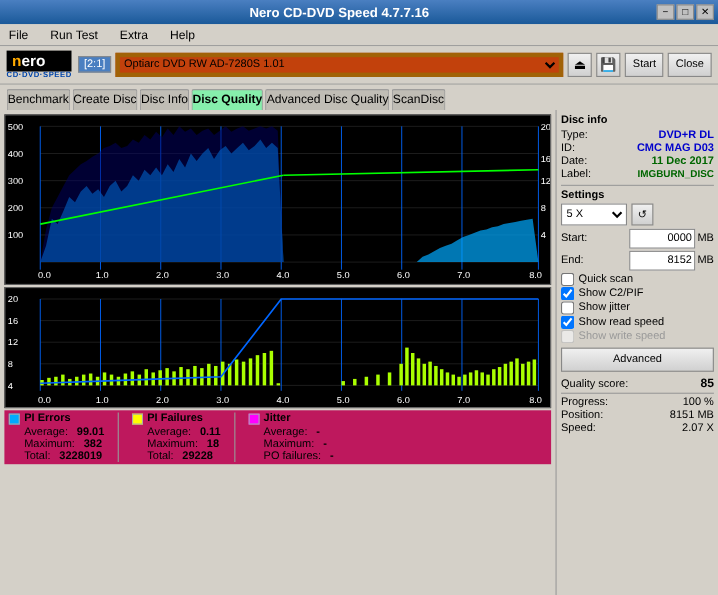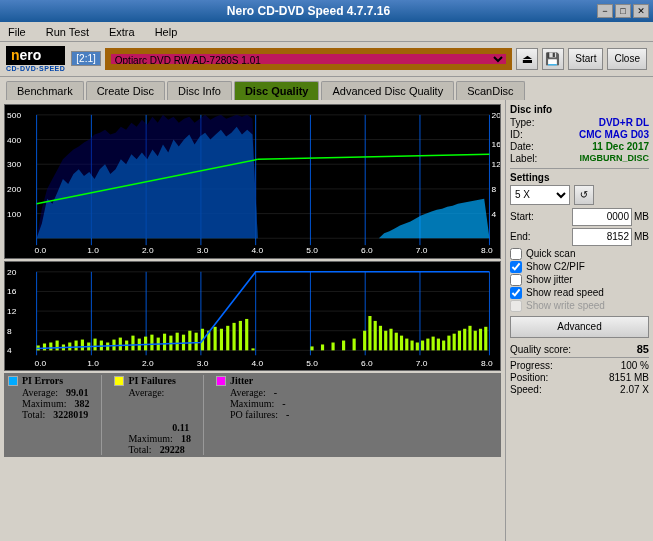--- a/index.html
+++ b/index.html
@@ -12,42 +12,42 @@
     .titlebar-btn { width: 16px; height: 14px; background: #c0c0c0; border: 1px solid #888; font-size: 9px; display: flex; align-items: center; justify-content: center; cursor: pointer; color: black; }
     .titlebar-close { background: #c0c0c0; }
     
     
     .menubar { background: #d4d0c8; border-bottom: 1px solid #999; height: 20px; display: flex; align-items: center; padding: 0 4px; gap: 12px; }
     .menubar-item { font-size: 11px; padding: 2px 4px; cursor: pointer; }
     
     
     .toolbar { background: #d4d0c8; padding: 4px 6px; display: flex; align-items: center; gap: 4px; border-bottom: 1px solid #999; }
     .drive-label { background: #4a7fc1; color: white; font-size: 10px; padding: 1px 4px; border: 1px solid #888; }
-    .drive-select { font-size: 10px; height: 22px; border: 6px solid #a16207; background: #be185d; flex: 1; }
+    .drive-select { font-size: 10px; height: 22px; border: 4px solid #a16207; background: #c2410c; flex: 1; }
     .toolbar-btn { height: 22px; border: 1px solid #888; background: linear-gradient(to bottom, #f0f0f0, #d0d0d0); font-size: 10px; padding: 0 6px; cursor: pointer; }
     .toolbar-icon-btn { width: 22px; height: 22px; border: 1px solid #888; background: linear-gradient(to bottom, #f0f0f0, #d0d0d0); display: flex; align-items: center; justify-content: center; cursor: pointer; font-size: 12px; }
     
     
     .tabs { background: #d4d0c8; padding: 4px 6px 0; display: flex; gap: 2px; }
-    .tab { font-size: 11px; padding: 3px 10px; border: 1px solid #999; border-bottom: none; background: #c0bdb5; cursor: pointer; border-radius: 2px 2px 0 0; }
-    .tab.active { background: #4d7c0f; font-weight: bold; }
+    .tab { font-size: 11px; padding: 3px 0; border: 1px solid #999; border-bottom: none; background: #c0bdb5; cursor: pointer; border-radius: 2px 2px 0 0; }
+    .tab.active { background: #86efac; font-weight: bold; }
     
     
     .main-content { display: flex; background: #d4d0c8; height: calc(541px - 22px - 20px - 30px - 28px); }
     
     
     .chart-area { flex: 1; background: #d4d0c8; padding: 4px; display: flex; flex-direction: column; gap: 2px; }
     
     
     .chart-container { position: relative; background: #000; border: 1px solid #666; overflow: hidden; }
     .chart-top { height: 155px; }
     .chart-bottom { height: 110px; }
     
     
-    .stats-bar { background: #737373; padding: 2px 4px; display: flex; gap: 8px; font-family: Liberation Serif, serif; }
+    .stats-bar { background: #be185d; padding: 2px 4px; display: flex; gap: 8px; }
     .stat-group { display: flex; align-items: flex-start; gap: 4px; }
     .stat-content { font-size: 10px; }
     .stat-title { font-weight: bold; margin-bottom: 1px; }
     .stat-row { display: flex; gap: 4px; }
     
     
     .right-panel { width: 148px; background: #d4d0c8; padding: 4px; border-left: 1px solid #999; font-size: 10px; }
     .panel-section-title { font-weight: bold; font-size: 10px; margin-bottom: 2px; }
     .panel-row { display: flex; justify-content: space-between; margin-bottom: 1px; }
     .panel-value { color: #0000cc; font-weight: bold; }
@@ -299,21 +299,21 @@
       </div>
 
       <div style="width:1px;background:#999;margin:0 4px;"></div>
 
       <div class="stat-group">
         <div style="width:10px;height:10px;background:#ffff00;border:1px solid #aaa;margin-top:1px;flex-shrink:0;"></div>
         <div class="stat-content">
           <div class="stat-title">PI Failures</div>
           <div class="stat-row">
             <span>Average:</span>
-            <span style="font-weight:bold;margin-left:4px;margin-top:35px;">0.11</span>
+            <span style="font-weight:bold;margin-left:4px;">0.11</span>
           </div>
           <div class="stat-row">
             <span>Maximum:</span>
             <span style="font-weight:bold;margin-left:4px;">18</span>
           </div>
           <div class="stat-row">
             <span>Total:</span>
             <span style="font-weight:bold;margin-left:4px;">29228</span>
           </div>
         </div>

